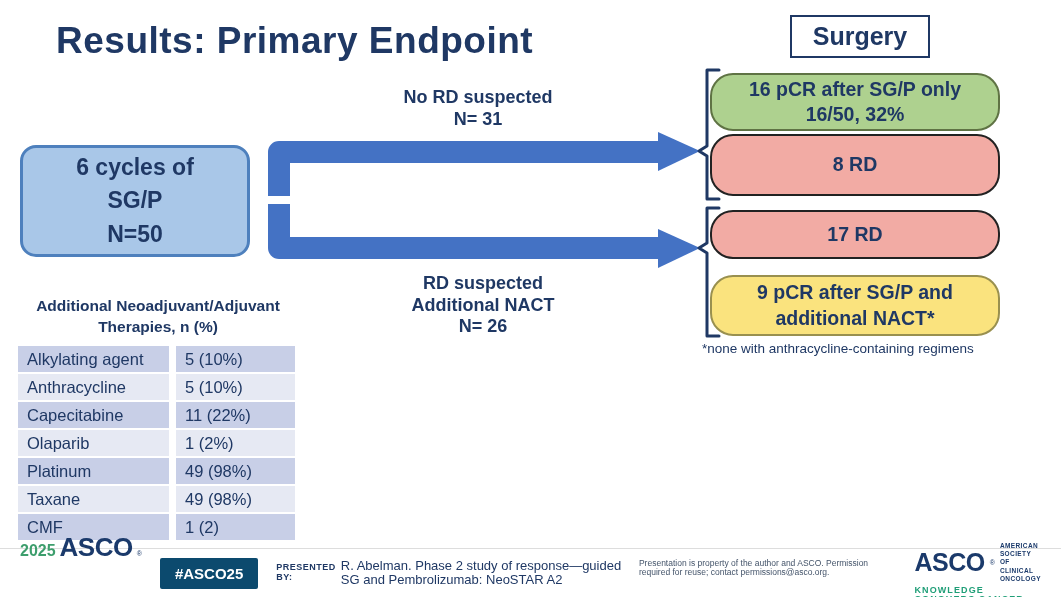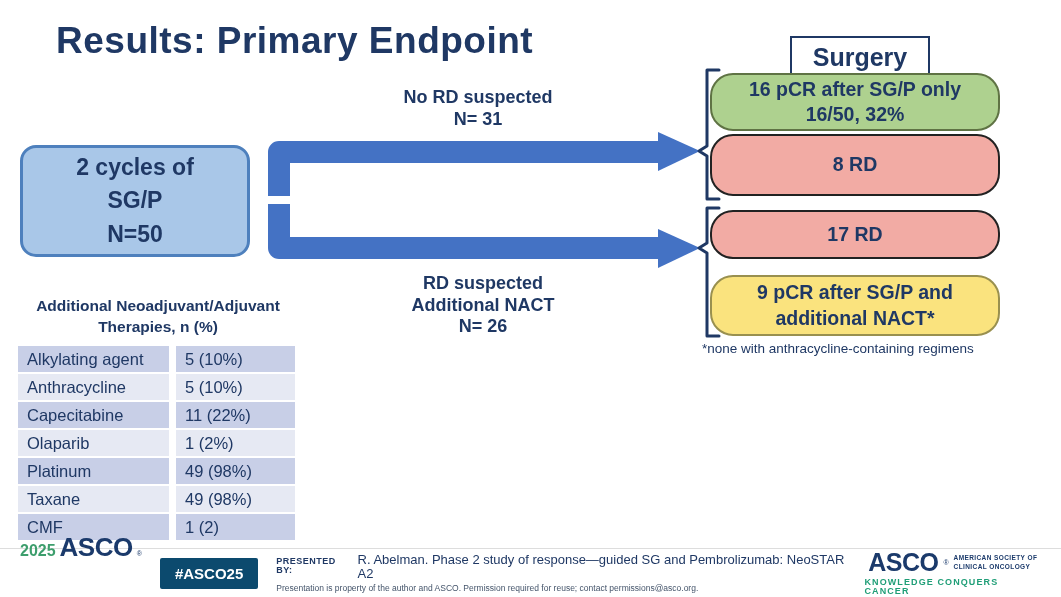--- a/index.html
+++ b/index.html
@@ -14,21 +14,21 @@
   }
   .preline { white-space: pre-line; }
 
   .title {
     position: absolute; left: 56px; top: 20px;
     font-size: 37px; font-weight: bold; color: #1F3864;
     letter-spacing: 0.5px;
   }
 
   .surgery-box {
-    position: absolute; left: 790px; top: 36px; width: 140px; height: 43px;
+    position: absolute; left: 790px; top: 15px; width: 140px; height: 43px;
     background: #ffffff; border: 2px solid #1F3864;
     display: flex; align-items: center; justify-content: center;
     font-size: 25px; font-weight: bold; color: #1F3864;
   }
 
   .overlay {
     position: absolute; left: 0; top: 0;
     pointer-events: none;
   }
 
@@ -87,21 +87,21 @@
   .mlogo { display: flex; flex-direction: column; line-height: 1; gap: 40px; }
   .mlogo-row { display: flex; align-items: baseline; gap: 4px; }
   .mlogo-year { font-size: 16px; font-weight: bold; color: #3D9E6D; }
   .mlogo-asco { font-size: 26px; font-weight: bold; color: #1B3A6B; letter-spacing: -0.5px; }
   .reg { font-size: 7px; color: #1B3A6B; vertical-align: top; }
   .mlogo-sub { font-size: 10.5px; color: #3D9E6D; letter-spacing: 1.2px; margin-top: 2px; }
   .hashtag {
     background: #0c4a6e; color: #ffffff; font-weight: bold; font-size: 15px;
     padding: 7px 15px; border-radius: 2px;
   }
-  .presented { display: flex; flex-direction: column; gap: 3px; line-height: 1.1; }
+  .presented { display: flex; flex-direction: row; gap: 3px; line-height: 1.1; }
   .presented-row { display: flex; align-items: baseline; gap: 5px; }
   .presented-label { font-size: 9px; font-weight: bold; color: #1F3864; letter-spacing: 0.5px; }
   .presented-text { font-size: 13px; color: #1F3864; }
   .disclaimer { font-size: 8.5px; color: #44546A; }
   .alogo { margin-left: auto; display: flex; flex-direction: column; align-items: center; line-height: 1; }
   .alogo-row { display: flex; align-items: center; gap: 5px; }
   .alogo-asco { font-size: 25px; font-weight: bold; color: #1B3A6B; letter-spacing: -0.5px; }
   .alogo-society { font-size: 6.5px; font-weight: bold; color: #1B3A6B; letter-spacing: 0.4px; line-height: 1.25; }
   .alogo-tagline { font-size: 9px; font-weight: bold; color: #1F9E77; letter-spacing: 1.1px; margin-top: 3px; }
 </style>
@@ -118,21 +118,21 @@
 
   <svg class="overlay" width="1061" height="597" viewBox="0 0 1061 597">
     <path d="M279,196 L279,152 L660,152" fill="none" stroke-width="22" stroke-linejoin="round" stroke="#4472C4"></path>
     <polygon points="658,132 658,171 700,151" fill="#4472C4"></polygon>
     <path d="M279,204 L279,248 L660,248" fill="none" stroke-width="22" stroke-linejoin="round" stroke="#4472C4"></path>
     <polygon points="658,229 658,268 700,248" fill="#4472C4"></polygon>
     <path d="M719,70 L707,70 L707,146 L699,151 L707,156 L707,199 L719,199" fill="none" stroke-width="3" stroke-linecap="round" stroke-linejoin="round" stroke="#1F3864"></path>
     <path d="M719,208 L707,208 L707,243 L699,248 L707,253 L707,336 L719,336" fill="none" stroke-width="3" stroke-linecap="round" stroke-linejoin="round" stroke="#1F3864"></path>
   </svg>
 
-  <div class="source-box preline">2 cycles of
+  <div class="source-box preline">6 cycles of
 SG/P
 N=50</div>
 
   <div class="path-label top preline">No RD suspected
 N= 31</div>
   <div class="path-label bottom preline">RD suspected
 Additional NACT
 N= 26</div>
 
   <div class="outcome green preline">16 pCR after SG/P only

